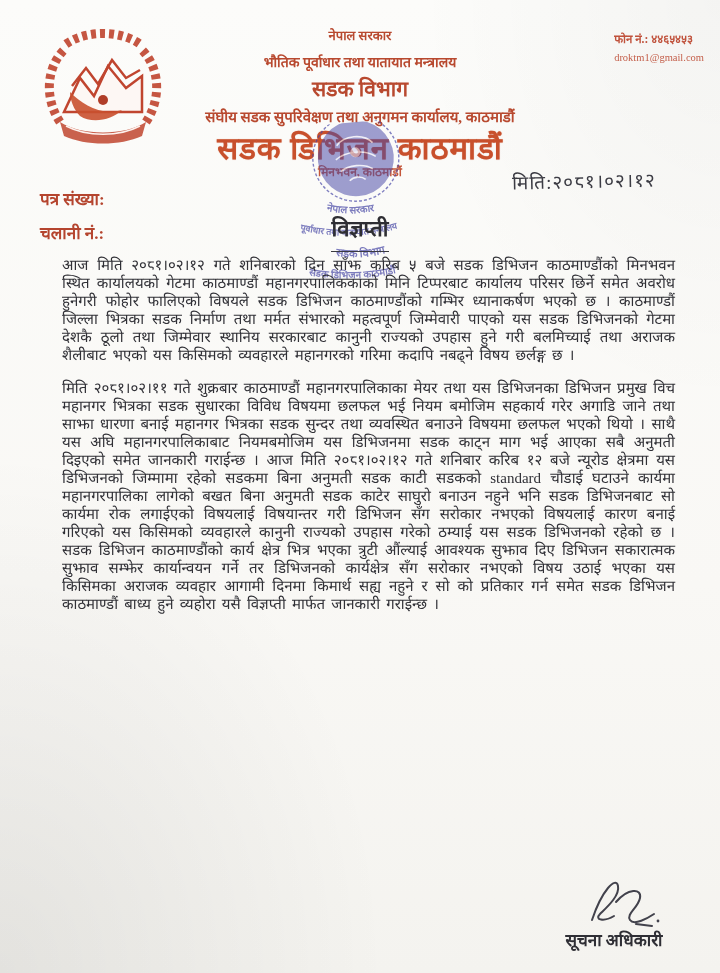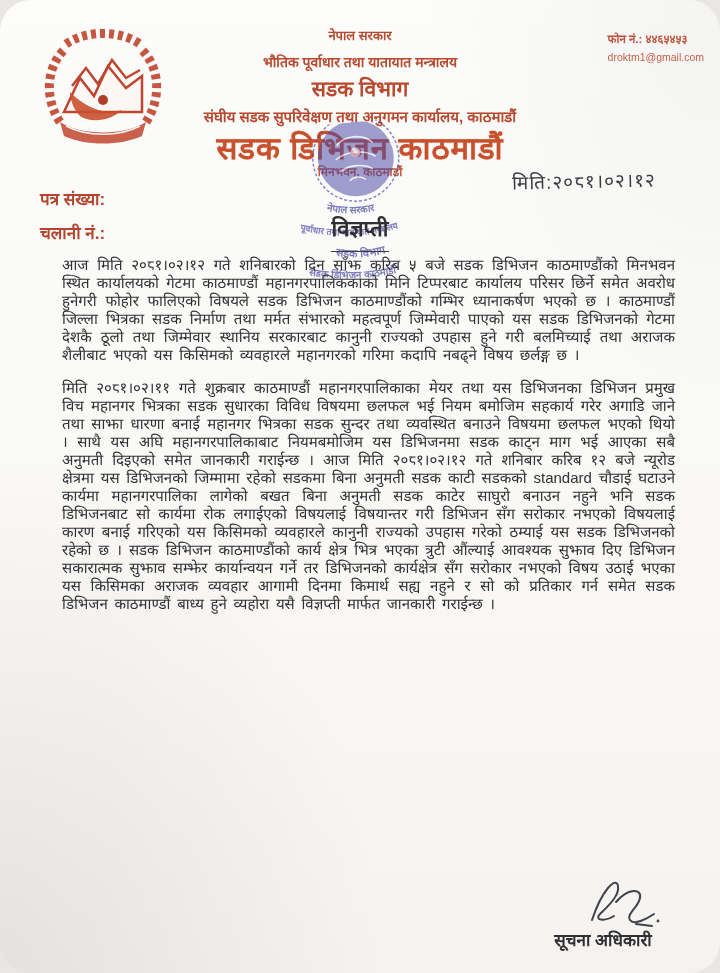--- a/index.html
+++ b/index.html
@@ -5,23 +5,22 @@
   html,body{margin:0;padding:0;background:#e9e7e3;}
   .page{
     position:relative;
     width:720px;height:973px;
     margin:0 auto;
     background:
       radial-gradient(ellipse at 0% 100%, rgba(0,0,0,0.07), transparent 38%),
       radial-gradient(ellipse at 100% 0%, rgba(0,0,0,0.03), transparent 30%),
       linear-gradient(180deg,#fcfcfa 0%,#f9f8f5 60%,#f4f3ef 100%);
     overflow:hidden;
-    font-family:Liberation Sans, sans-serif;
+    font-family:Liberation Serif, serif;
     color:#33333a;
-    border-radius:31px;
   }
   
   .emblem{position:absolute;left:42px;top:26px;width:122px;height:126px;}
   .hdr-center{
     position:absolute;left:140px;top:28px;width:440px;
     text-align:center;color:#b8492f;font-weight:bold;line-height:1.25;
   }
   .hdr-gov{font-size:13px;}
   .hdr-ministry{font-size:14px;margin-top:10px;}
   .hdr-dept{font-size:21px;margin-top:4px;}
@@ -56,21 +55,21 @@
   .notice-title span{border-bottom:1.8px solid #3a3a40;padding-bottom:10px;}
   
   .body-text{
     position:absolute;left:62px;right:45px;top:256px;
     font-size:15px;line-height:18px;text-align:justify;color:#303036;
   }
   .body-text p{margin:0 0 15px 0;word-spacing:2.5px;}
   
   .sig{position:absolute;left:578px;top:874px;width:92px;height:58px;}
   .signer{
-    position:absolute;right:32px;top:928px;width:170px;text-align:center;
+    position:absolute;right:21px;top:928px;width:170px;text-align:center;
     font-size:17px;color:#2f2f35;font-weight:bold;
   }
 </style>
 </head>
 <body>
 
 <div class="page">
 
   <svg class="emblem" viewBox="0 0 122 126">
     <g fill="none" stroke="#c0452f" stroke-width="3" opacity="0.9">

